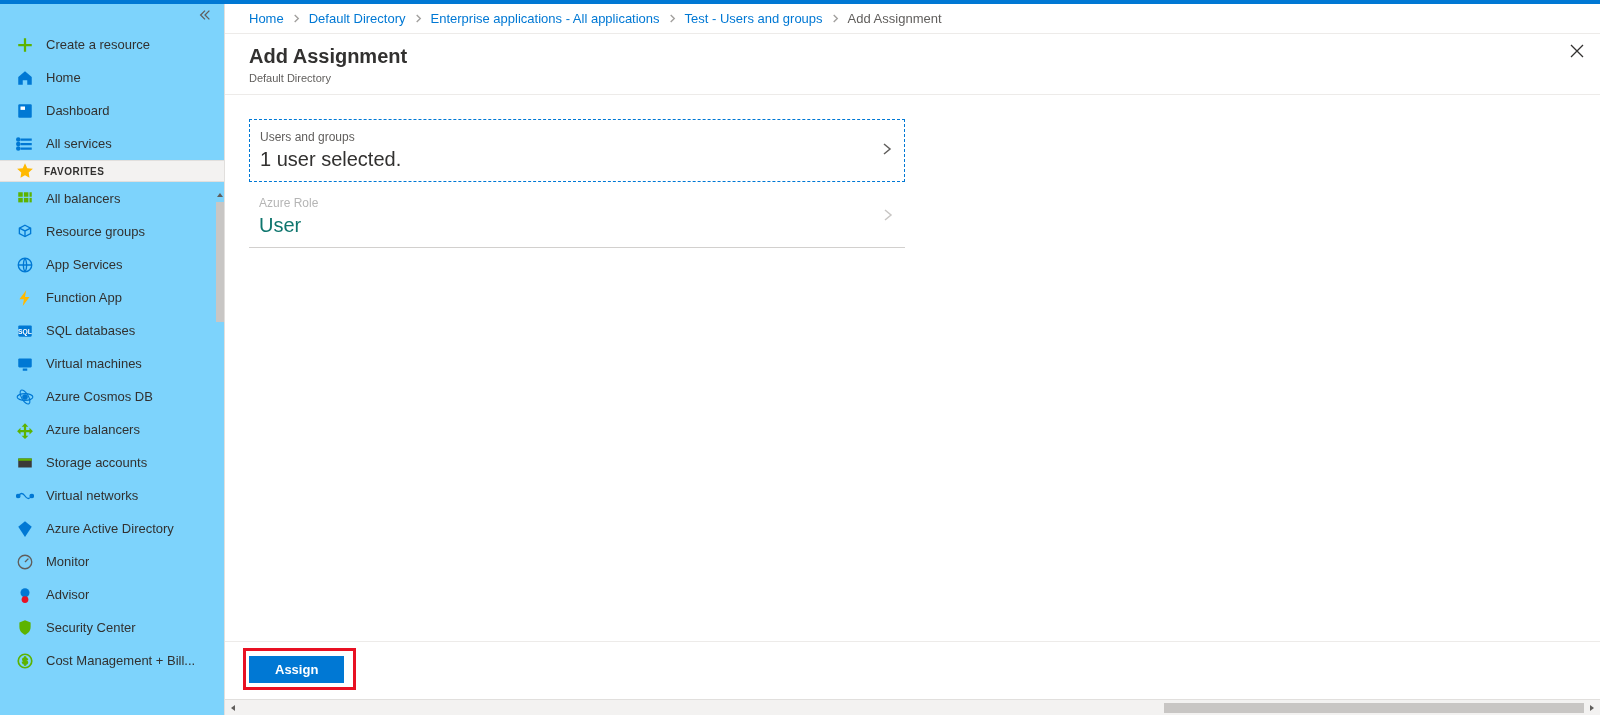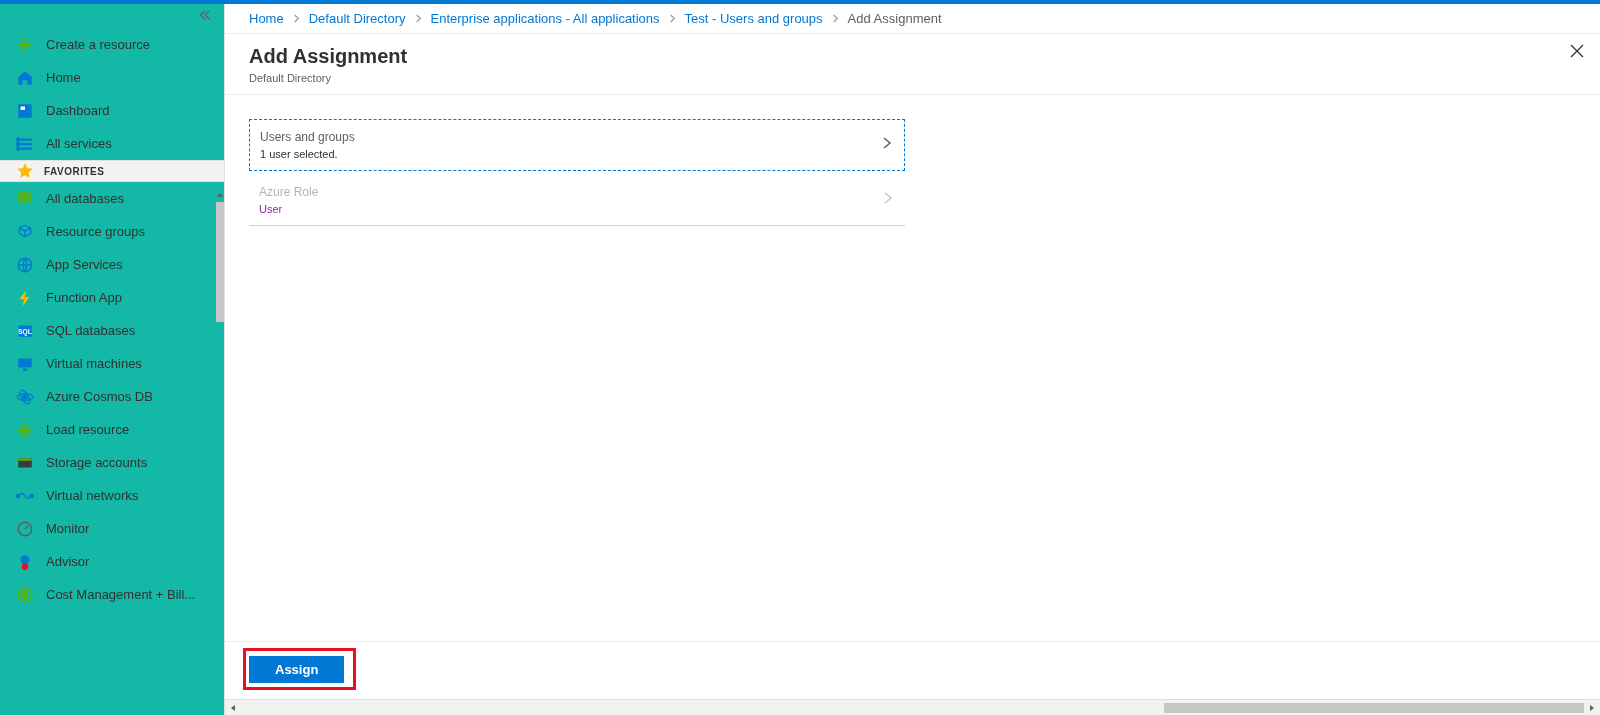--- a/index.html
+++ b/index.html
@@ -3,21 +3,21 @@
 <meta charset="utf-8">
 <style>
 * { margin: 0; padding: 0; box-sizing: border-box; font-family: "Segoe UI", Arial, sans-serif; }
 html, body { width: 1600px; height: 715px; overflow: hidden; background: #fff; }
 
 .top-bar { height: 4px; background: #0078d4; width: 100%; }
 
 .layout { display: flex; height: 711px; }
 
 
-.sidebar { width: 225px; background: #14b8a6; border-right: 1px solid #e1dfdd; display: flex; flex-direction: column; position: relative; flex-shrink: 0; }
+.sidebar { width: 225px; background: #7dd3fc; border-right: 1px solid #e1dfdd; display: flex; flex-direction: column; position: relative; flex-shrink: 0; }
 .sidebar-collapse { display: flex; justify-content: flex-end; padding: 4px 12px 0 0; height: 24px; }
 .sidebar-collapse svg { width: 14px; height: 14px; color: #605e5c; }
 .sidebar-scroll { flex: 1; overflow-y: auto; padding-bottom: 8px; }
 .nav-item { display: flex; align-items: center; height: 33px; padding-left: 16px; cursor: pointer; font-size: 13px; color: #323130; }
 .nav-icon { width: 18px; height: 18px; display: flex; align-items: center; justify-content: center; margin-right: 12px; flex-shrink: 0; }
 .nav-label { white-space: nowrap; overflow: hidden; text-overflow: ellipsis; }
 .fav-header { display: flex; align-items: center; height: 22px; padding-left: 16px; font-size: 10px; font-weight: 700; color: #323130; letter-spacing: .5px; border-top: 1px solid #e1dfdd; border-bottom: 1px solid #e1dfdd; background: #f3f2f1; }
 .fav-header .nav-icon { margin-right: 10px; }
 .scroll-thumb { position: absolute; right: 0; top: 198px; width: 8px; height: 120px; background: #c8c6c4; }
 .scroll-arrow-up { position: absolute; right: 0; top: 186px; width: 8px; height: 10px; display:flex; align-items:center; justify-content:center; }
@@ -34,25 +34,25 @@
 
 .blade-header { padding: 8px 24px 10px; border-bottom: 1px solid #edebe9; position: relative; }
 .blade-title { font-size: 20px; font-weight: 600; color: #323130; line-height: 28px; }
 .blade-subtitle { font-size: 11px; color: #605e5c; margin-top: 2px; }
 .blade-close { position: absolute; right: 16px; top: 10px; cursor: pointer; }
 .blade-close svg { width: 14px; height: 14px; color: #323130; }
 
 .blade-body { flex: 1; padding: 24px 24px 0 24px; overflow: auto; }
 .selector { width: 656px; padding: 10px 56px 10px 10px; position: relative; cursor: pointer; }
 .selector-label { font-size: 12px; color: #605e5c; margin-bottom: 4px; }
-.selector-value { font-size: 11px; color: #323130; }
+.selector-value { font-size: 20px; color: #323130; }
 .selector.active { border: 1px dashed #0078d4; }
 .selector.disabled { border-bottom: 1px solid #d2d0ce; opacity: 1; }
 .selector.disabled .selector-label { color: #b5b5b5; }
-.selector.disabled .selector-value { color: #a21caf; }
+.selector.disabled .selector-value { color: #0f766e; }
 .selector-chevron { position: absolute; right: 10px; top: 50%; transform: translateY(-50%); }
 .selector-chevron svg { width: 14px; height: 14px; color: #605e5c; }
 .selector.disabled .selector-chevron svg { color: #c8c6c4; }
 
 .blade-footer { padding: 14px 24px 16px; border-top: 1px solid #edebe9; position: relative; }
 .assign-btn { background: #0078d4; color: #fff; border: none; font-size: 13px; font-weight: 600; padding: 6px 26px; cursor: pointer; }
 .highlight { position: absolute; left: 18px; top: 6px; width: 113px; height: 42px; border: 3px solid #e81123; pointer-events: none; }
 
 .bottom-scrollbar { height: 16px; background: #f3f2f1; border-top: 1px solid #e1dfdd; position: relative; display:flex; align-items:center; }
 .bottom-scrollbar .arrow { width: 16px; height:16px; display:flex; align-items:center; justify-content:center; }
@@ -121,21 +121,21 @@
         <span class="nav-icon">
             <svg viewBox="0 0 16 16" fill="#5db300">
               <rect x="2" y="2" width="4" height="4"></rect>
               <rect x="7" y="2" width="4" height="4"></rect>
               <rect x="12" y="2" width="2" height="4"></rect>
               <rect x="2" y="7" width="4" height="4"></rect>
               <rect x="7" y="7" width="4" height="4"></rect>
               <rect x="12" y="7" width="2" height="4"></rect>
             </svg>
           </span>
-        <span class="nav-label">All databases</span>
+        <span class="nav-label">All balancers</span>
       </div>
       <div class="nav-item">
         <span class="nav-icon">
             <svg viewBox="0 0 16 16" fill="none" stroke="#0078d4" stroke-width="1.2">
               <path d="M8 2l5 2.5v5L8 12 3 9.5v-5z"></path>
               <path d="M3 4.5L8 7l5-2.5M8 7v5"></path>
             </svg>
           </span>
         <span class="nav-label">Resource groups</span>
       </div>
@@ -183,21 +183,21 @@
             </svg>
           </span>
         <span class="nav-label">Azure Cosmos DB</span>
       </div>
       <div class="nav-item">
         <span class="nav-icon">
             <svg viewBox="0 0 16 16" fill="#5db300">
               <path d="M8 2l3 3H9v3h3V6l3 3-3 3v-2H9v3h2l-3 3-3-3h2v-3H4v2L1 9l3-3v2h3V5H5z"></path>
             </svg>
           </span>
-        <span class="nav-label">Load resource</span>
+        <span class="nav-label">Azure balancers</span>
       </div>
       <div class="nav-item">
         <span class="nav-icon">
             <svg viewBox="0 0 16 16" fill="#3b3a39">
               <rect x="2" y="4" width="12" height="8"></rect>
               <rect x="2" y="4" width="12" height="2" fill="#5db300"></rect>
             </svg>
           </span>
         <span class="nav-label">Storage accounts</span>
       </div>
@@ -206,35 +206,51 @@
             <svg viewBox="0 0 16 16" fill="none" stroke="#0078d4" stroke-width="1.2">
               <path d="M2 8c2-3 4-3 6 0s4 3 6 0"></path>
               <circle cx="2" cy="8" r="1.5" fill="#0078d4"></circle>
               <circle cx="14" cy="8" r="1.5" fill="#0078d4"></circle>
             </svg>
           </span>
         <span class="nav-label">Virtual networks</span>
       </div>
       <div class="nav-item">
         <span class="nav-icon">
+            <svg viewBox="0 0 16 16" fill="#0078d4">
+              <path d="M8 1l6 5-6 9-6-9z"></path>
+            </svg>
+          </span>
+        <span class="nav-label">Azure Active Directory</span>
+      </div>
+      <div class="nav-item">
+        <span class="nav-icon">
             <svg viewBox="0 0 16 16" fill="none" stroke="#605e5c" stroke-width="1.2">
               <circle cx="8" cy="8" r="6"></circle>
               <path d="M8 8l3-3"></path>
             </svg>
           </span>
         <span class="nav-label">Monitor</span>
       </div>
       <div class="nav-item">
         <span class="nav-icon">
             <svg viewBox="0 0 16 16">
               <circle cx="8" cy="6" r="4" fill="#0078d4"></circle>
               <circle cx="8" cy="12" r="3" fill="#e81123"></circle>
             </svg>
           </span>
         <span class="nav-label">Advisor</span>
+      </div>
+      <div class="nav-item">
+        <span class="nav-icon">
+            <svg viewBox="0 0 16 16" fill="#5db300">
+              <path d="M8 1l5 2v4c0 4-3 6-5 7-2-1-5-3-5-7V3z"></path>
+            </svg>
+          </span>
+        <span class="nav-label">Security Center</span>
       </div>
       <div class="nav-item">
         <span class="nav-icon">
             <svg viewBox="0 0 16 16" fill="none" stroke="#5db300" stroke-width="1.5">
               <circle cx="8" cy="8" r="6"></circle>
               <text x="8" y="11" font-size="8" fill="#5db300" text-anchor="middle">$</text>
             </svg>
           </span>
         <span class="nav-label">Cost Management + Bill...</span>
       </div>

